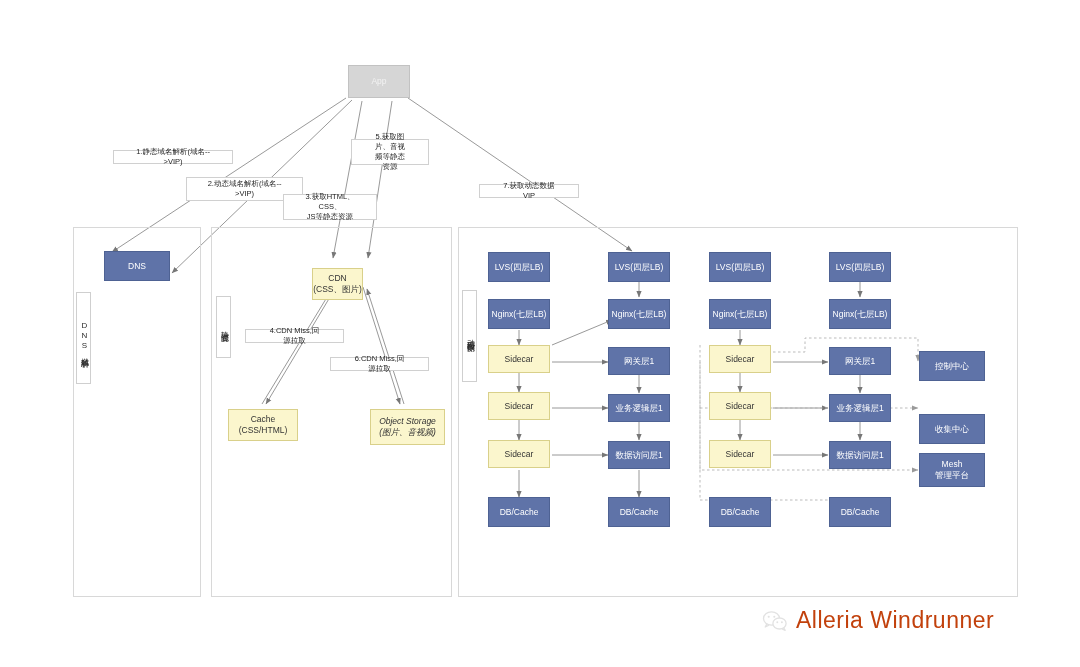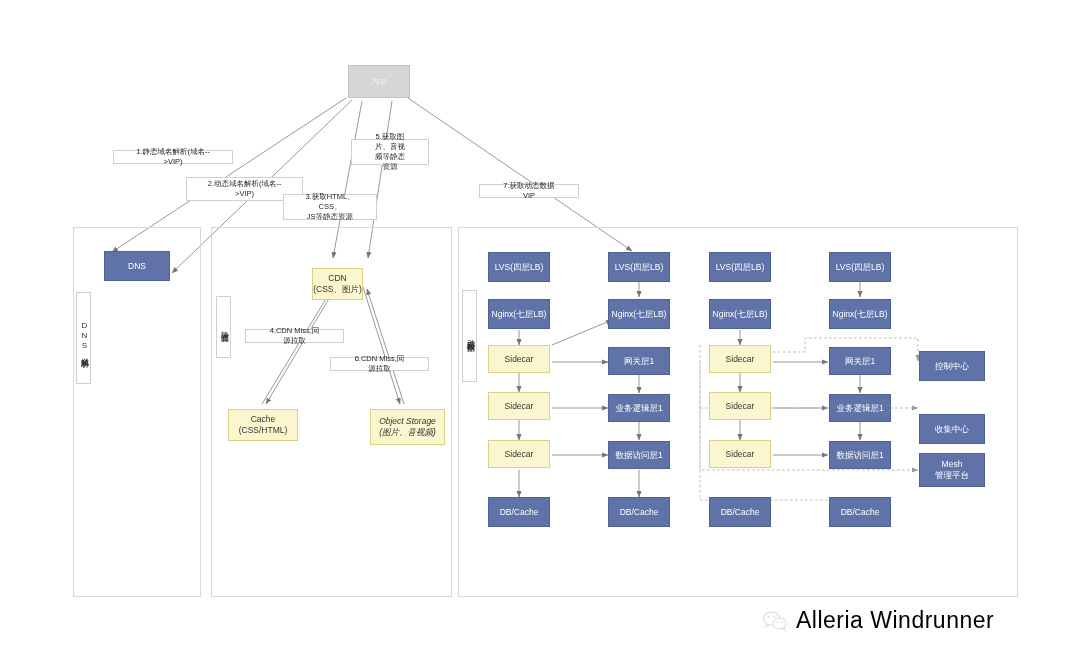--- a/index.html
+++ b/index.html
@@ -84,21 +84,21 @@
     white-space:pre-line;
     display:flex;
     align-items:center;
     justify-content:flex-end;
   }
   #watermark{
     position:absolute;
     display:flex;
     align-items:center;
     gap:8px;
-    color:#000000;
+    color:#c2410c;
     font-size:23px;
     letter-spacing:0.5px;
     user-select:none;
   }
   #watermark .wm-icon{
     display:block;
     width:26px;height:22px;
   }
 </style>
 </head>

